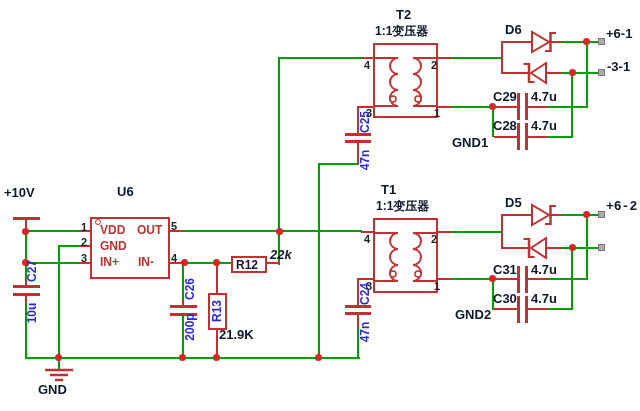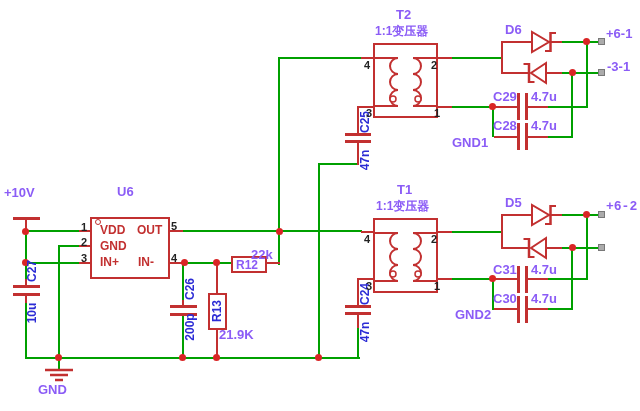--- a/index.html
+++ b/index.html
@@ -3,21 +3,21 @@
 <meta charset="utf-8">
 <style>
   html,body{margin:0;padding:0;background:#fff;}
   #canvas{position:relative;width:640px;height:411px;background:#ffffff;overflow:hidden;
           font-family:"Liberation Sans",sans-serif;}
   .wg{position:absolute;background:#00A000;}
   .wr{position:absolute;background:#C23030;}
   .dot{position:absolute;width:7px;height:7px;border-radius:50%;background:#D92525;}
   .box{position:absolute;border:2px solid #C23030;background:#fff;box-sizing:border-box;}
   .term{position:absolute;width:7px;height:7px;background:#ababab;border:1px solid #787878;box-sizing:border-box;}
-  .lbl{position:absolute;color:#8b5cf6;font-weight:bold;font-size:13px;line-height:13px;white-space:nowrap;}
+  .lbl{position:absolute;color:#0f172a;font-weight:bold;font-size:13px;line-height:13px;white-space:nowrap;}
   .sm{font-size:12px;line-height:12px;}
   .red-t{position:absolute;color:#C23030;font-weight:bold;font-size:12px;line-height:13px;white-space:nowrap;}
   .pn{position:absolute;color:#222;font-weight:bold;font-size:11px;line-height:11px;white-space:nowrap;}
   .vlbl{position:absolute;width:40px;text-align:center;color:#2B2BD5;font-weight:bold;font-size:12px;line-height:12px;
         transform:rotate(-90deg);white-space:nowrap;}
   .pin1c{position:absolute;width:6px;height:6px;border:1.5px solid #C23030;border-radius:50%;box-sizing:border-box;background:#fff;}
   svg{position:absolute;overflow:visible;}
 </style>
 </head>
 <body>
@@ -201,21 +201,21 @@
   <span class="red-t" style="left:100px;top:240px;">GND</span>
   <span class="red-t" style="left:100px;top:256px;">IN+</span>
   <span class="red-t" style="left:138px;top:256px;">IN-</span>
   <span class="pn" style="left:81px;top:222px;">1</span>
   <span class="pn" style="left:81px;top:237px;">2</span>
   <span class="pn" style="left:81px;top:253px;">3</span>
   <span class="pn" style="left:171px;top:221px;">5</span>
   <span class="pn" style="left:171px;top:253px;">4</span>
 
   <span class="lbl sm" style="left:236px;top:259px;">R12</span>
-  <span class="lbl" style="left:251px;top:248px;">22k</span>
+  <span class="lbl" style="left:270px;top:248px;font-style:italic;">22k</span>
   <span class="vlbl" style="left:197px;top:305px;">R13</span>
   <span class="lbl" style="left:219px;top:328px;">21.9K</span>
 
   <span class="vlbl" style="left:12px;top:265px;">C27</span>
   <span class="vlbl" style="left:12px;top:307px;">10u</span>
   <span class="vlbl" style="left:170px;top:283px;">C26</span>
   <span class="vlbl" style="left:170px;top:321px;">200p</span>
   <span class="vlbl" style="left:345px;top:116px;">C25</span>
   <span class="vlbl" style="left:345px;top:154px;">47n</span>
   <span class="vlbl" style="left:345px;top:288px;">C24</span>
@@ -223,21 +223,21 @@
 
   <span class="lbl" style="left:38px;top:383px;">GND</span>
 
   <span class="lbl" style="left:396px;top:8px;">T2</span>
   <span class="lbl sm" style="left:375px;top:25px;">1:1变压器</span>
   <span class="pn" style="left:364px;top:60px;">4</span>
   <span class="pn" style="left:431px;top:60px;">2</span>
   <span class="pn" style="left:366px;top:108px;">3</span>
   <span class="pn" style="left:434px;top:108px;">1</span>
 
-  <span class="lbl" style="left:397px;top:183px;">T1</span>
+  <span class="lbl" style="left:381px;top:183px;">T1</span>
   <span class="lbl sm" style="left:376px;top:200px;">1:1变压器</span>
   <span class="pn" style="left:364px;top:234px;">4</span>
   <span class="pn" style="left:431px;top:234px;">2</span>
   <span class="pn" style="left:366px;top:281px;">3</span>
   <span class="pn" style="left:434px;top:281px;">1</span>
 
   <span class="lbl" style="left:505px;top:23px;">D6</span>
   <span class="lbl" style="left:505px;top:196px;">D5</span>
 
   <span class="lbl" style="left:493px;top:90px;">C29</span>

